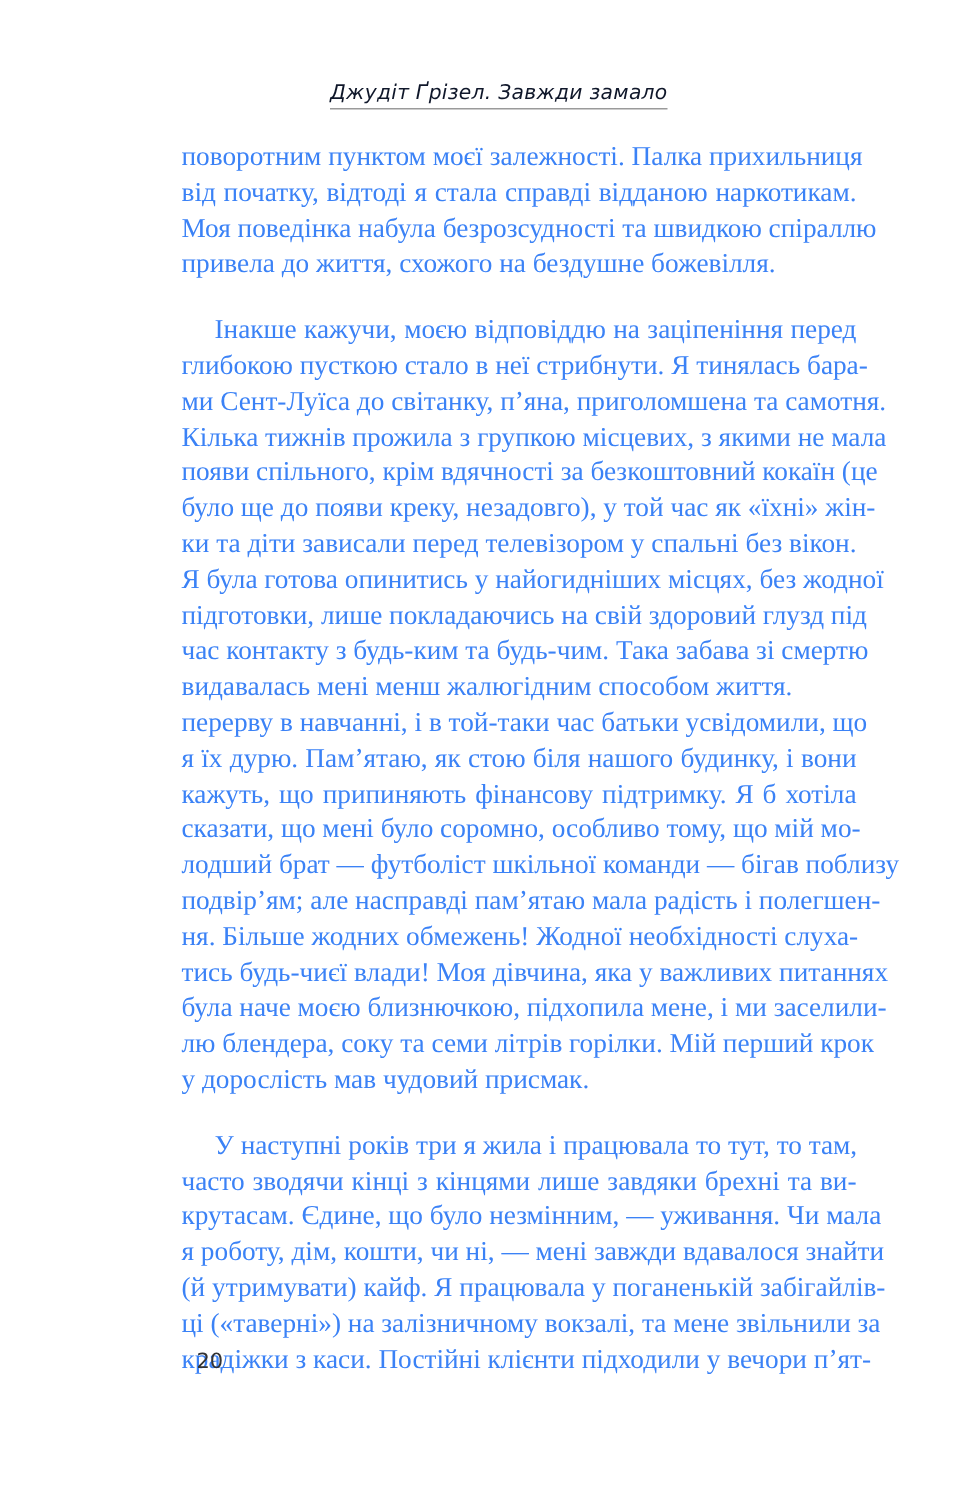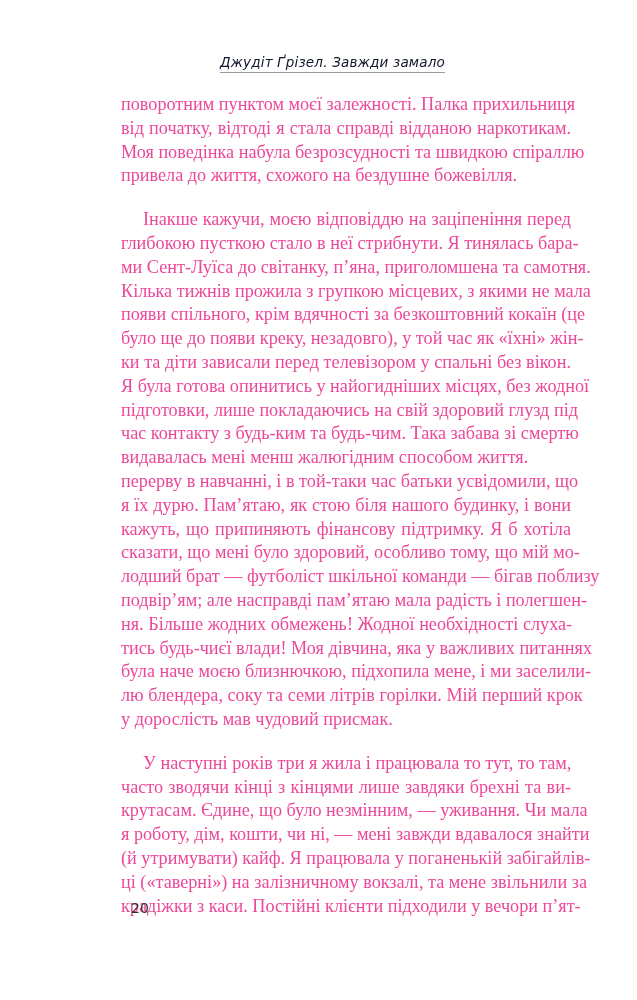--- a/index.html
+++ b/index.html
@@ -17,21 +17,21 @@
     letter-spacing: 0.2px;
     padding-bottom: 2px;
     border-bottom: 1px solid #9a9a9a;
     margin-left: 28px;
   }
   .body-text {
     position: absolute; left: 121px; top: 93px; width: 450px;
     font-family: "Liberation Serif", "DejaVu Serif", serif;
     font-size: 18.2px;
     line-height: 23.8px;
-    color: #ec4899;
+    color: #3b82f6;
   }
   .line { display: block; white-space: nowrap; text-align: justify; text-align-last: justify; height: 23.8px; }
   .line.last { text-align-last: left; }
   .line.indent { padding-left: 22px; margin-top: 20px; }
   .page-number {
     position: absolute; left: 131px; top: 900px;
     font-family: "DejaVu Sans", sans-serif;
     font-size: 14px; color: #333333;
   }
 </style>
@@ -59,21 +59,21 @@
       <span class="line">ки та діти зависали перед телевізором у спальні без вікон.</span>
       <span class="line">Я була готова опинитись у найогидніших місцях, без жодної</span>
       <span class="line">підготовки, лише покладаючись на свій здоровий глузд під</span>
       <span class="line">час контакту з будь-ким та будь-чим. Така забава зі смертю</span>
       <span class="line last">видавалась мені менш жалюгідним способом життя.</span>
     </div>
     <div>
       <span class="line">перерву в навчанні, і в той-таки час батьки усвідомили, що</span>
       <span class="line">я їх дурю. Пам’ятаю, як стою біля нашого будинку, і вони</span>
       <span class="line">кажуть, що припиняють фінансову підтримку. Я б хотіла</span>
-      <span class="line">сказати, що мені було здоровий, особливо тому, що мій мо-</span>
+      <span class="line">сказати, що мені було соромно, особливо тому, що мій мо-</span>
       <span class="line">лодший брат — футболіст шкільної команди — бігав поблизу</span>
       <span class="line">подвір’ям; але насправді пам’ятаю мала радість і полегшен-</span>
       <span class="line">ня. Більше жодних обмежень! Жодної необхідності слуха-</span>
       <span class="line">тись будь-чиєї влади! Моя дівчина, яка у важливих питаннях</span>
       <span class="line">була наче моєю близнючкою, підхопила мене, і ми заселили-</span>
       <span class="line">лю блендера, соку та семи літрів горілки. Мій перший крок</span>
       <span class="line last">у дорослість мав чудовий присмак.</span>
     </div>
     <div>
       <span class="line indent">У наступні років три я жила і працювала то тут, то там,</span>

